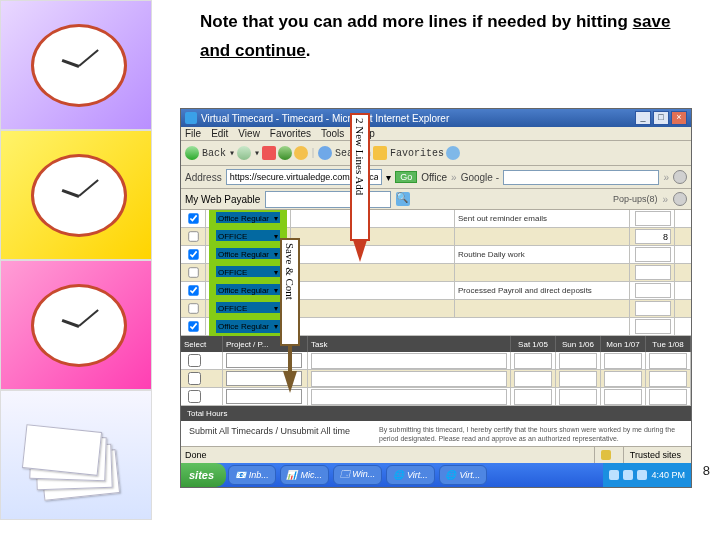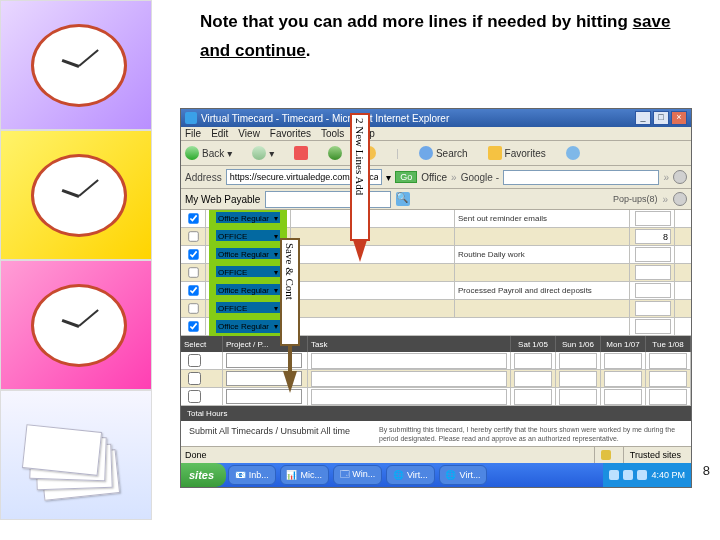--- a/index.html
+++ b/index.html
@@ -42,21 +42,21 @@
   
   .titlebar{height:18px;background:linear-gradient(#4a7dc9,#2b5aa4);color:#fff;display:flex;align-items:center;padding:0 4px;font-size:10px;}
   .titlebar .ie-icon{width:12px;height:12px;background:#3aa0e8;border-radius:2px;margin-right:4px;}
   .winbtns{margin-left:auto;display:flex;gap:2px;}
   .winbtn{width:14px;height:12px;background:#dde6f5;border:1px solid #2b56a2;font-size:9px;text-align:center;line-height:10px;color:#234;}
   .winbtn.close{background:#e17055;color:#fff;}
 
   
   .menubar,.toolbar,.addrbar,.linkbar{background:var(--toolbar-bg);border-bottom:1px solid #b0aca0;display:flex;align-items:center;padding:1px 4px;font-size:10px;gap:10px;}
   .menubar span{color:#222;}
-  .toolbar{gap:20px;height:22px;}
+  .toolbar{gap:2px;height:22px;font-family:Liberation Mono, monospace;}
   .tb-btn{display:flex;align-items:center;gap:3px;color:#333;}
   .tb-ico{width:14px;height:14px;border-radius:50%;}
   .ico-back{background:linear-gradient(#9ee29e,#2aa92a);}
   .ico-fwd{background:linear-gradient(#c9e8c9,#8dbf8d);}
   .ico-x{background:#e55;border-radius:2px;}
   .ico-ref{background:linear-gradient(#9fd58a,#3b8f2a);}
   .ico-home{background:#f4c14e;}
   .ico-search{background:#6fa8e8;}
   .ico-fav{background:#f5c242;border-radius:2px;}
   .addrbar{height:20px;gap:4px;}
@@ -113,21 +113,21 @@
   .legal{flex:1;font-size:7px;color:#555;line-height:1.25;}
 
   
   .statusbar{height:16px;background:var(--toolbar-bg);border-top:1px solid #b0aca0;display:flex;align-items:center;font-size:9px;padding:0 4px;gap:6px;}
   .status-section{border-left:1px solid #b0aca0;padding:0 6px;height:100%;display:flex;align-items:center;}
   .lock-ico{width:10px;height:10px;background:#e0c040;border-radius:2px;}
 
   
   .taskbar{height:24px;background:linear-gradient(var(--taskbar-blue2),var(--taskbar-blue));display:flex;align-items:center;}
   .start-btn{background:linear-gradient(#60c060,var(--start-green));color:#fff;font-weight:bold;font-style:italic;height:100%;display:flex;align-items:center;padding:0 12px 0 8px;border-radius:0 10px 10px 0;font-size:11px;}
-  .task-item{background:#4e86e2;height:18px;margin:0 2px;color:#fff;font-size:9px;display:flex;align-items:center;padding:0 6px;border:1px solid #2d62c2;border-radius:6px;}
+  .task-item{background:#4e86e2;height:18px;margin:0 2px;color:#fff;font-size:9px;display:flex;align-items:center;padding:0 6px;border:1px solid #2d62c2;border-radius:6px;font-style:italic;}
   .tray{margin-left:auto;background:#1a8fe0;height:100%;display:flex;align-items:center;padding:0 6px;font-size:9px;color:#fff;gap:4px;}
   .tray-ico{width:10px;height:10px;background:#bde1ff;border-radius:2px;}
 
   
   .callout{position:absolute;display:flex;flex-direction:column;align-items:center;z-index:5;}
   .callout-2new{left:350px;top:113px;}
   .callout-save{left:280px;top:238px;}
   .co-box{writing-mode:vertical-rl;text-orientation:mixed;border:2px solid;padding:3px 2px;font-size:11px;background:#fff;font-family:"Times New Roman",serif;}
   .callout-2new .co-box{border-color:var(--arrow-red);color:#000;height:118px;}
   .callout-save .co-box{border-color:var(--arrow-brown);color:#000;height:98px;}

